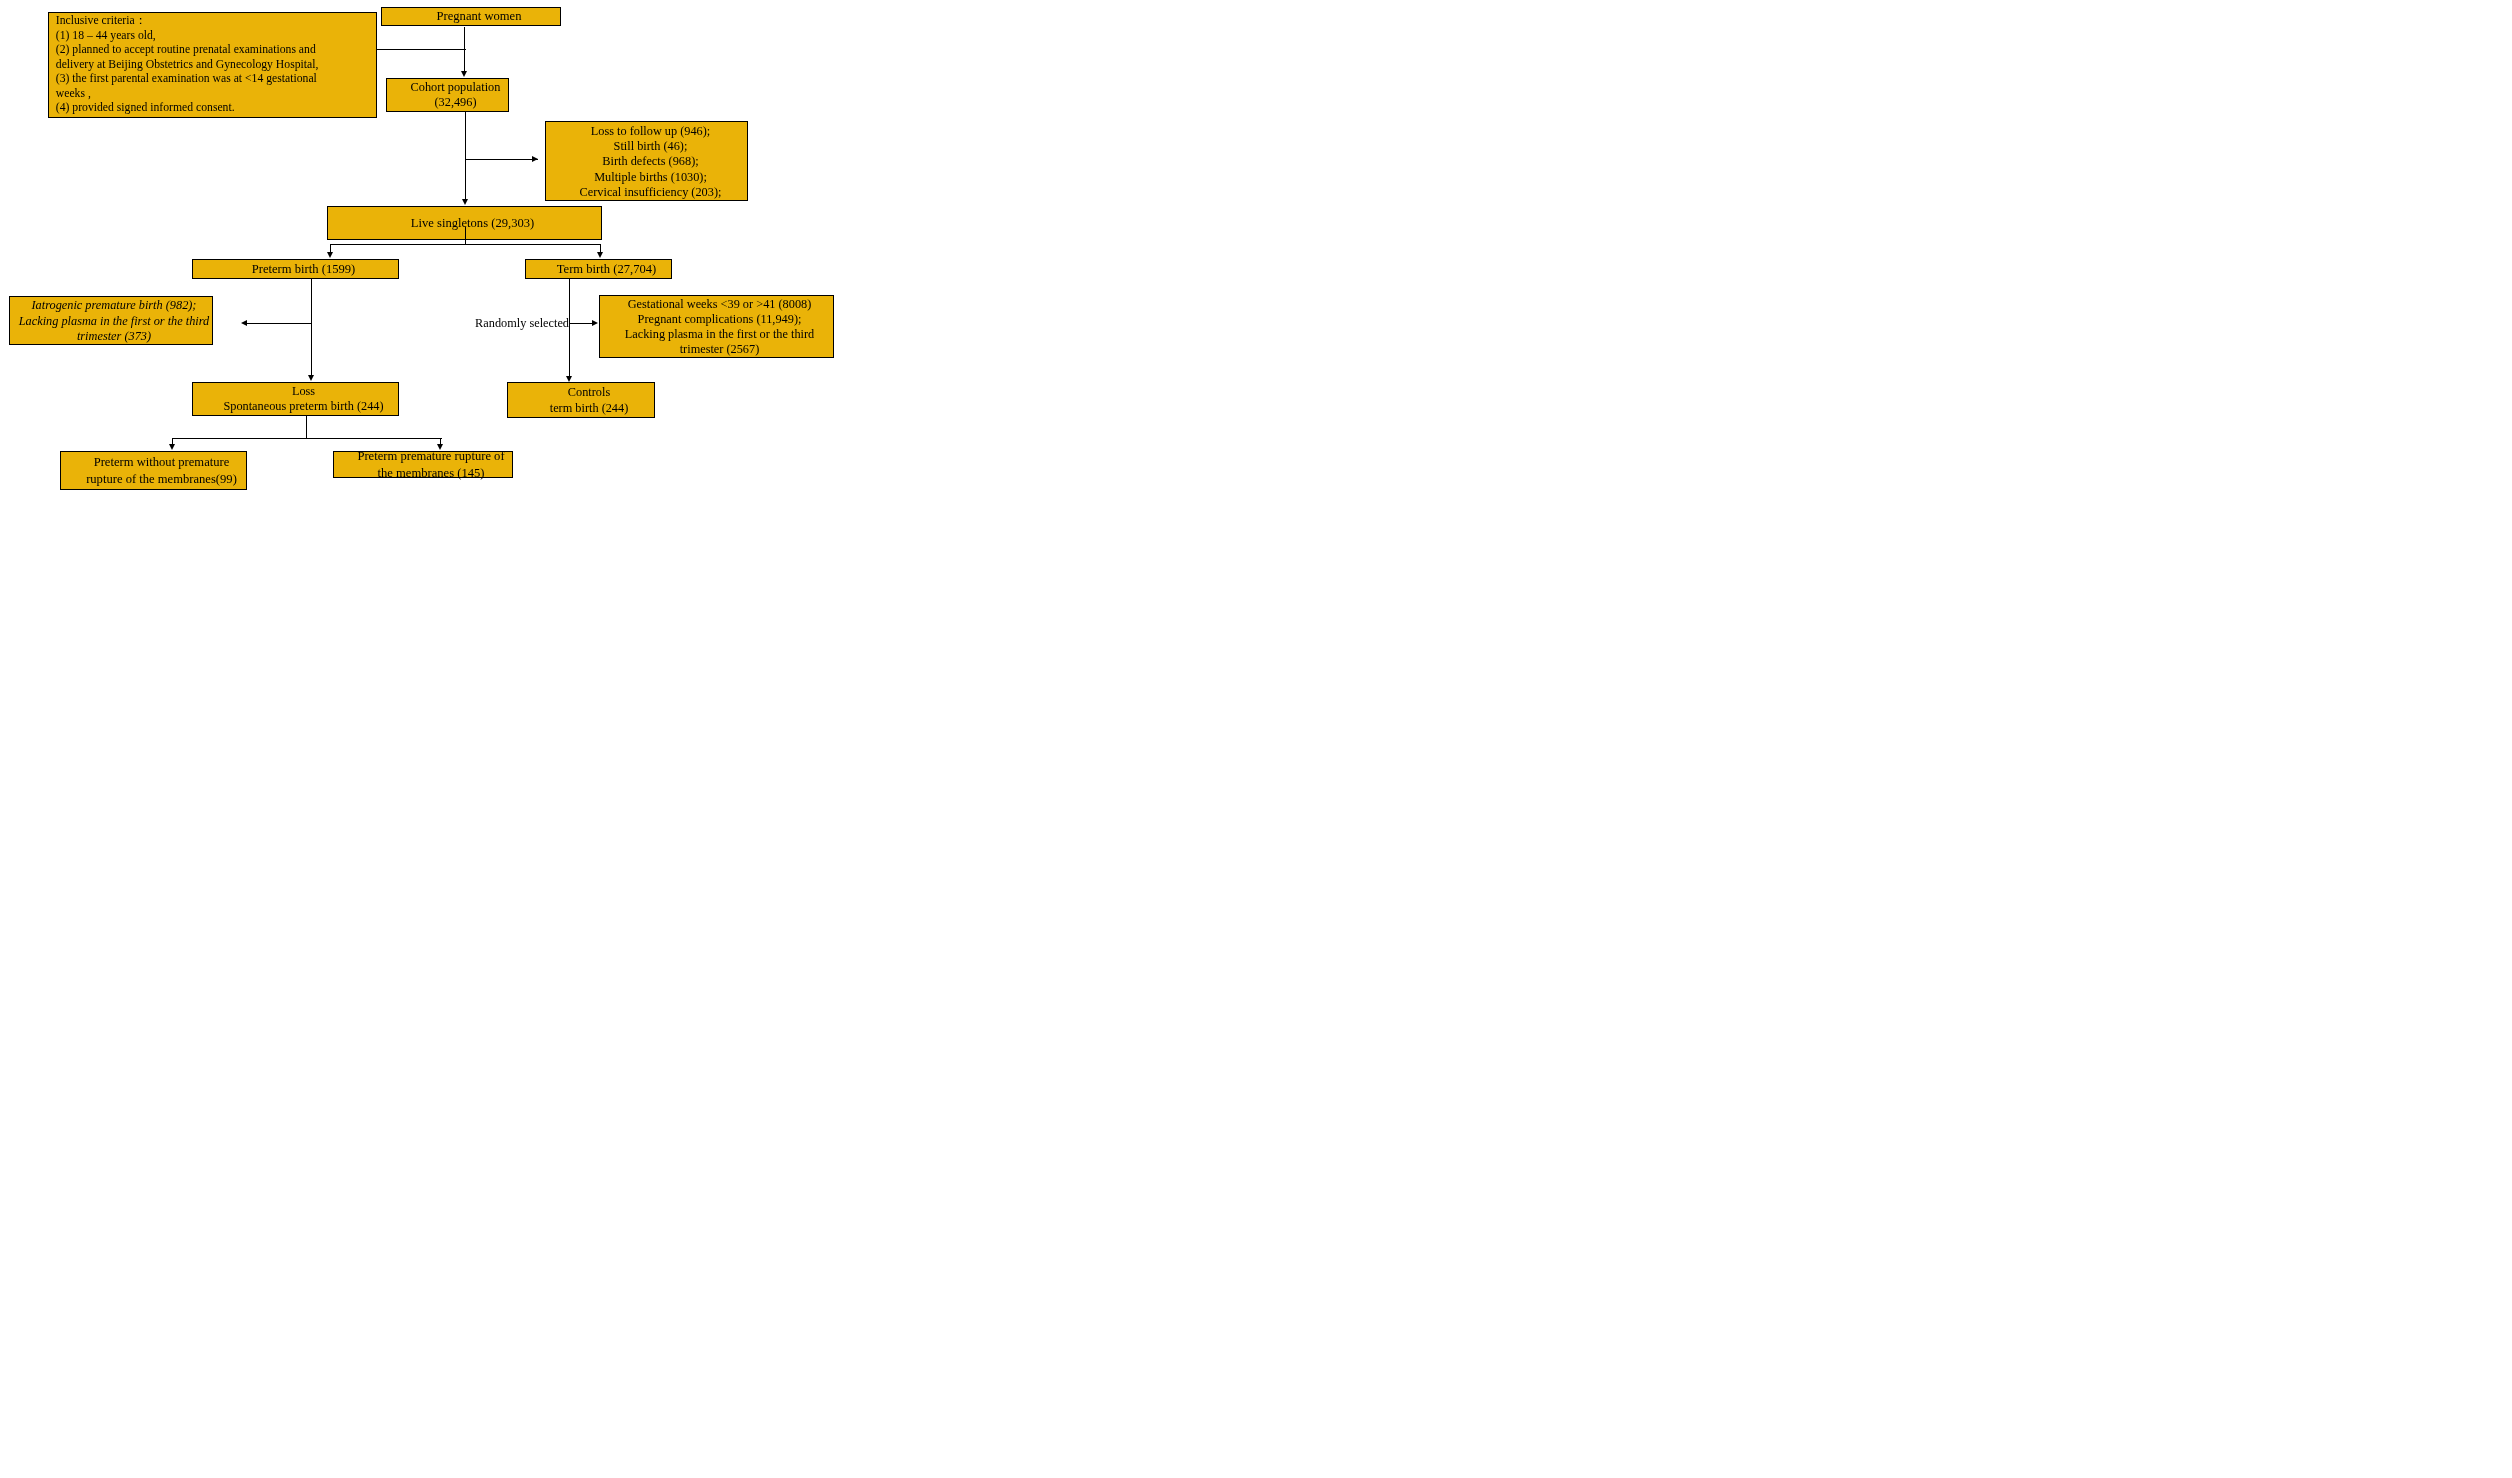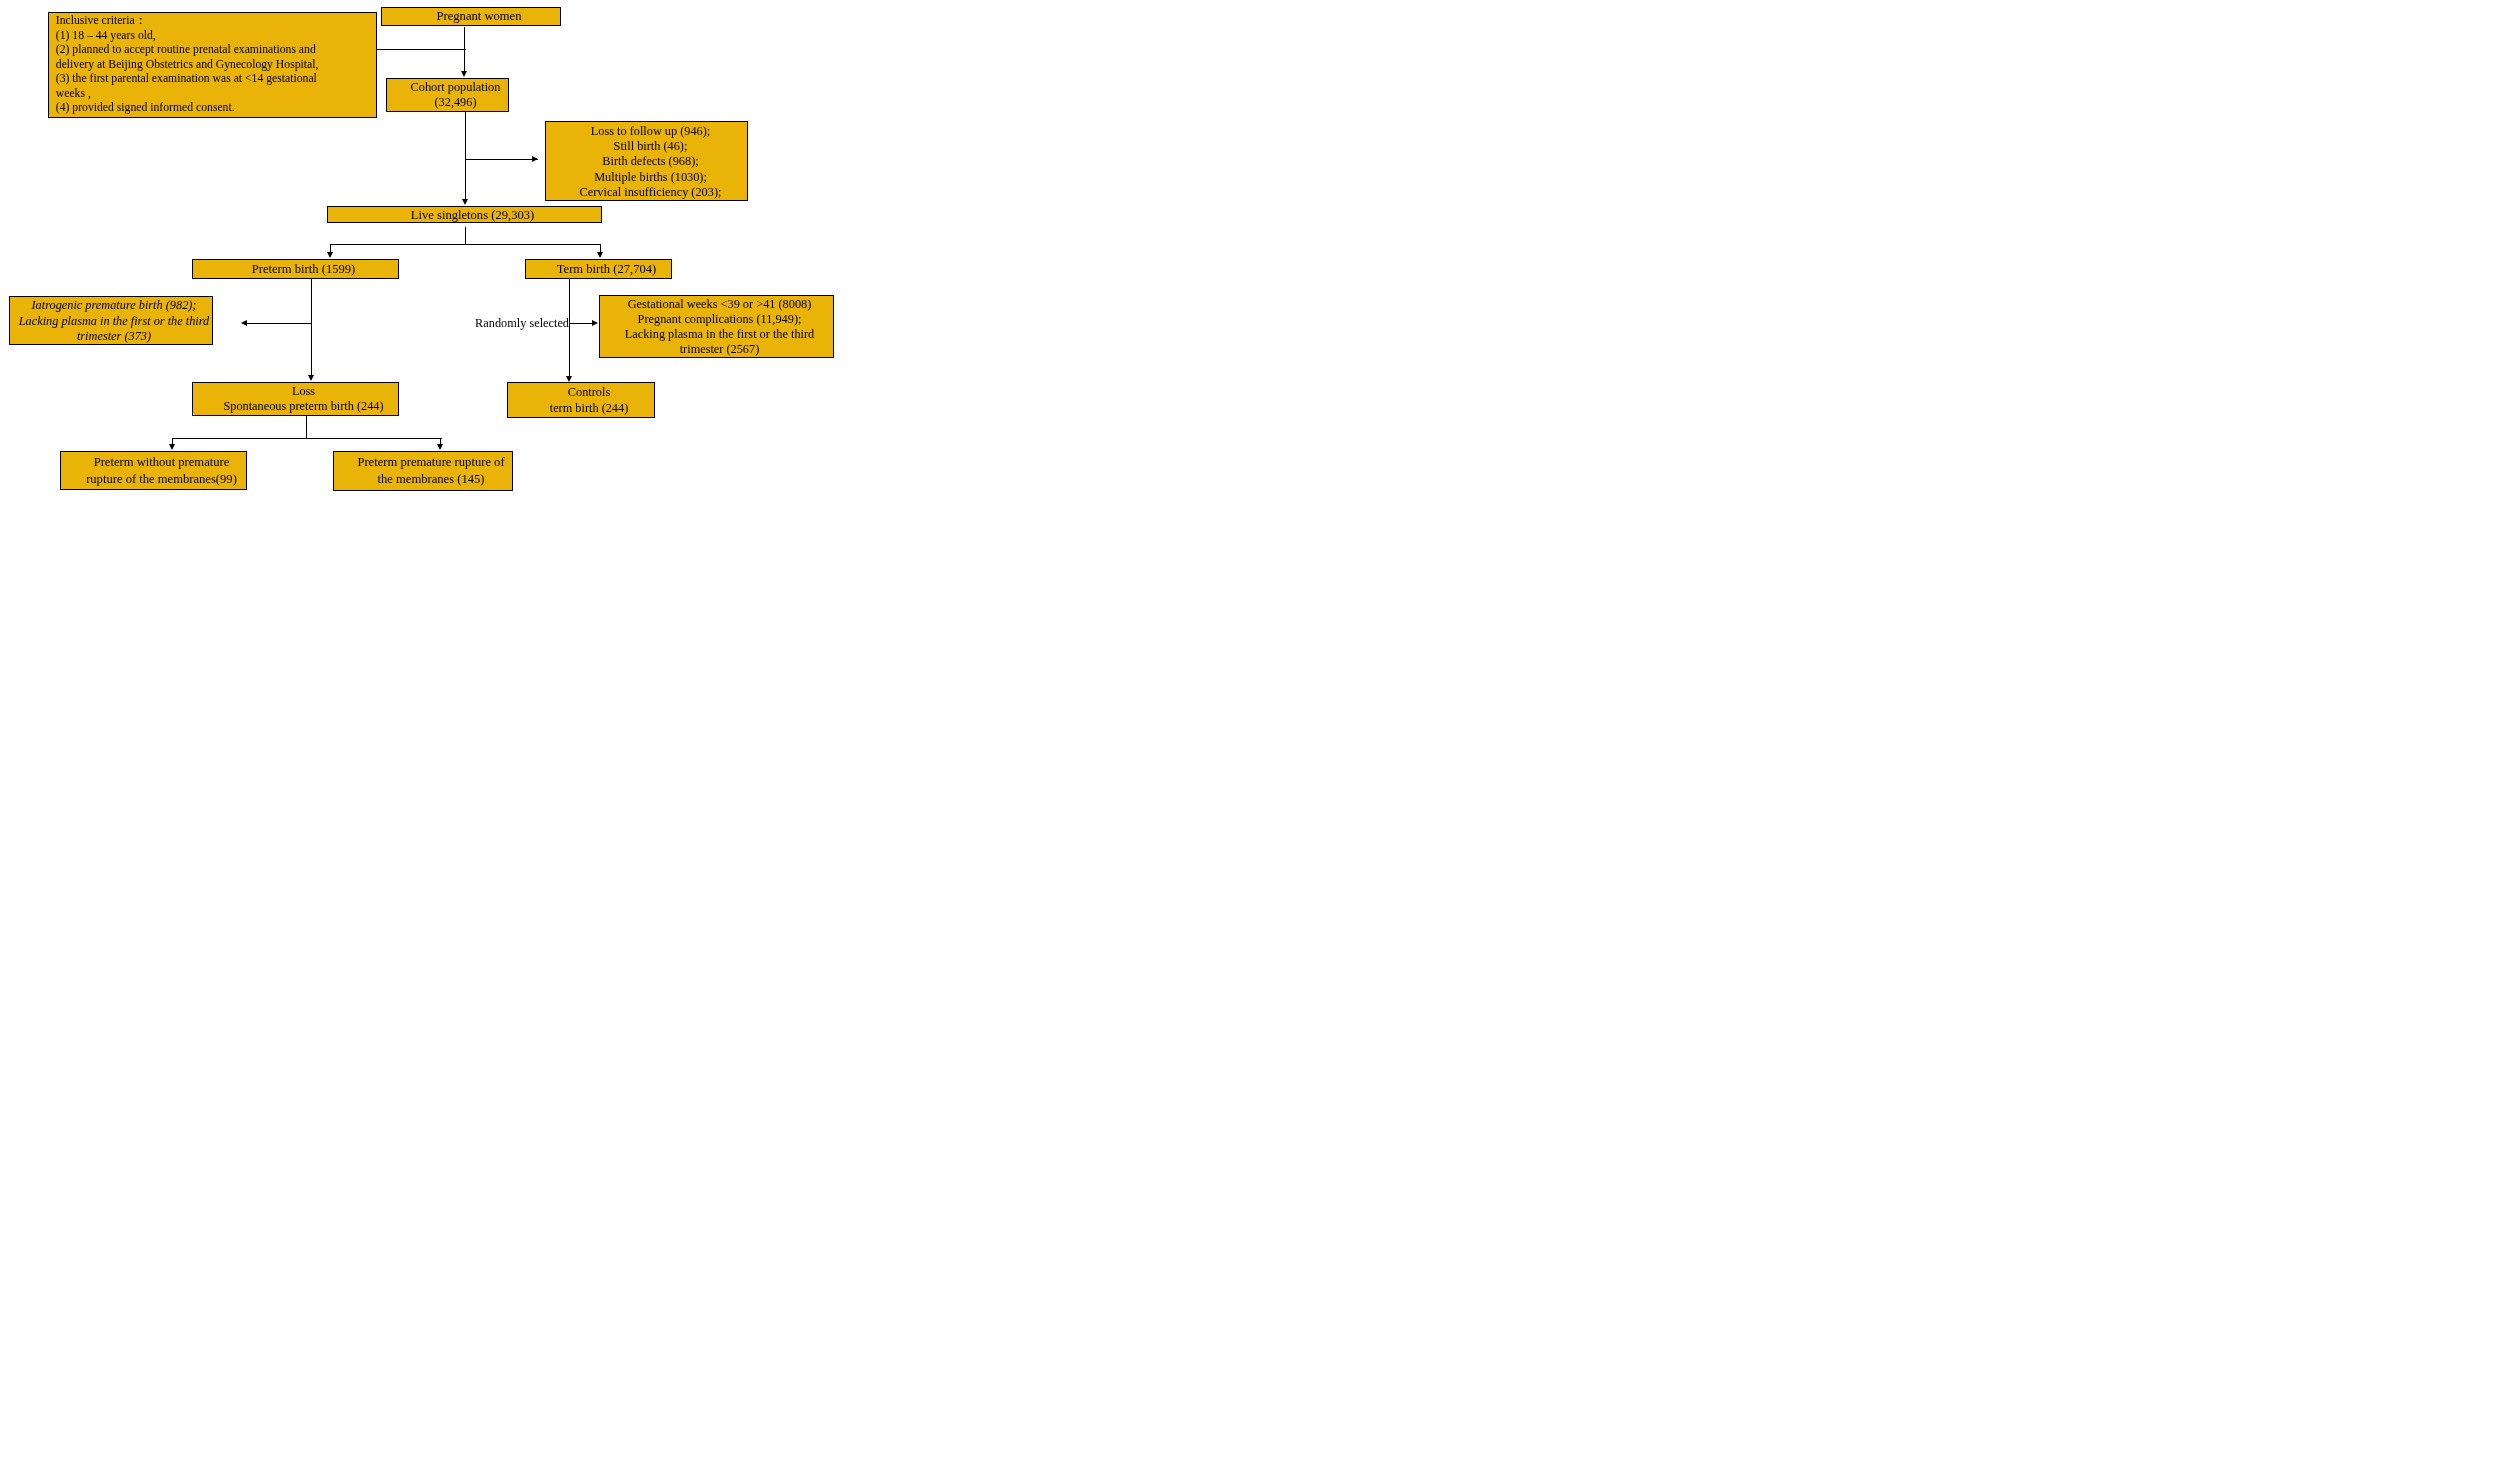--- a/index.html
+++ b/index.html
@@ -54,21 +54,21 @@
   </div>
 
   <div class="node lefty fs-body" style="left:545px;top:121px;width:203px;height:80px;padding-left:8px;padding-top:1.8px;">
     <div class="ln">Loss to follow up (946);</div>
     <div class="ln">Still birth (46);</div>
     <div class="ln">Birth defects (968);</div>
     <div class="ln">Multiple births (1030);</div>
     <div class="ln">Cervical insufficiency (203);</div>
   </div>
 
-  <div class="node heavy centered fs-label" style="left:327px;top:206px;width:275px;height:17px;">
+  <div class="node heavy centered fs-label" style="left:327px;top:206px;width:275px;height:34px;">
     <div class="ln">Live singletons (29,303)</div>
   </div>
 
   <div class="node centered fs-label" style="left:192px;top:259px;width:207px;height:19.7px;">
     <div class="ln">Preterm birth (1599)</div>
   </div>
 
   <div class="node centered fs-label" style="left:525px;top:259px;width:147px;height:20.3px;">
     <div class="ln">Term birth (27,704)</div>
   </div>
@@ -94,21 +94,21 @@
   <div class="node centered fs-body" style="left:507px;top:382px;width:148px;height:36px;line-height:16px;">
     <div class="ln">Controls</div>
     <div class="ln">term birth (244)</div>
   </div>
 
   <div class="node centered fs-big2" style="left:60px;top:451px;width:187px;height:39px;">
     <div class="ln">Preterm without premature</div>
     <div class="ln">rupture of the membranes(99)</div>
   </div>
 
-  <div class="node centered fs-big2" style="left:333px;top:451px;width:180px;height:40px;">
+  <div class="node centered fs-big2" style="left:333px;top:451px;width:180px;height:27px;">
     <div class="ln">Preterm premature rupture of</div>
     <div class="ln">the membranes (145)</div>
   </div>
 
   <div class="floatlabel" style="left:466px;top:316px;width:103px;">Randomly selected</div>
 
   <div class="hl" style="left:377px;top:49px;width:89px;"></div>
 
   <div class="vl" style="left:464px;top:26.5px;height:46px;"></div>
   <div class="arr down" style="left:461px;top:71px;"></div>

